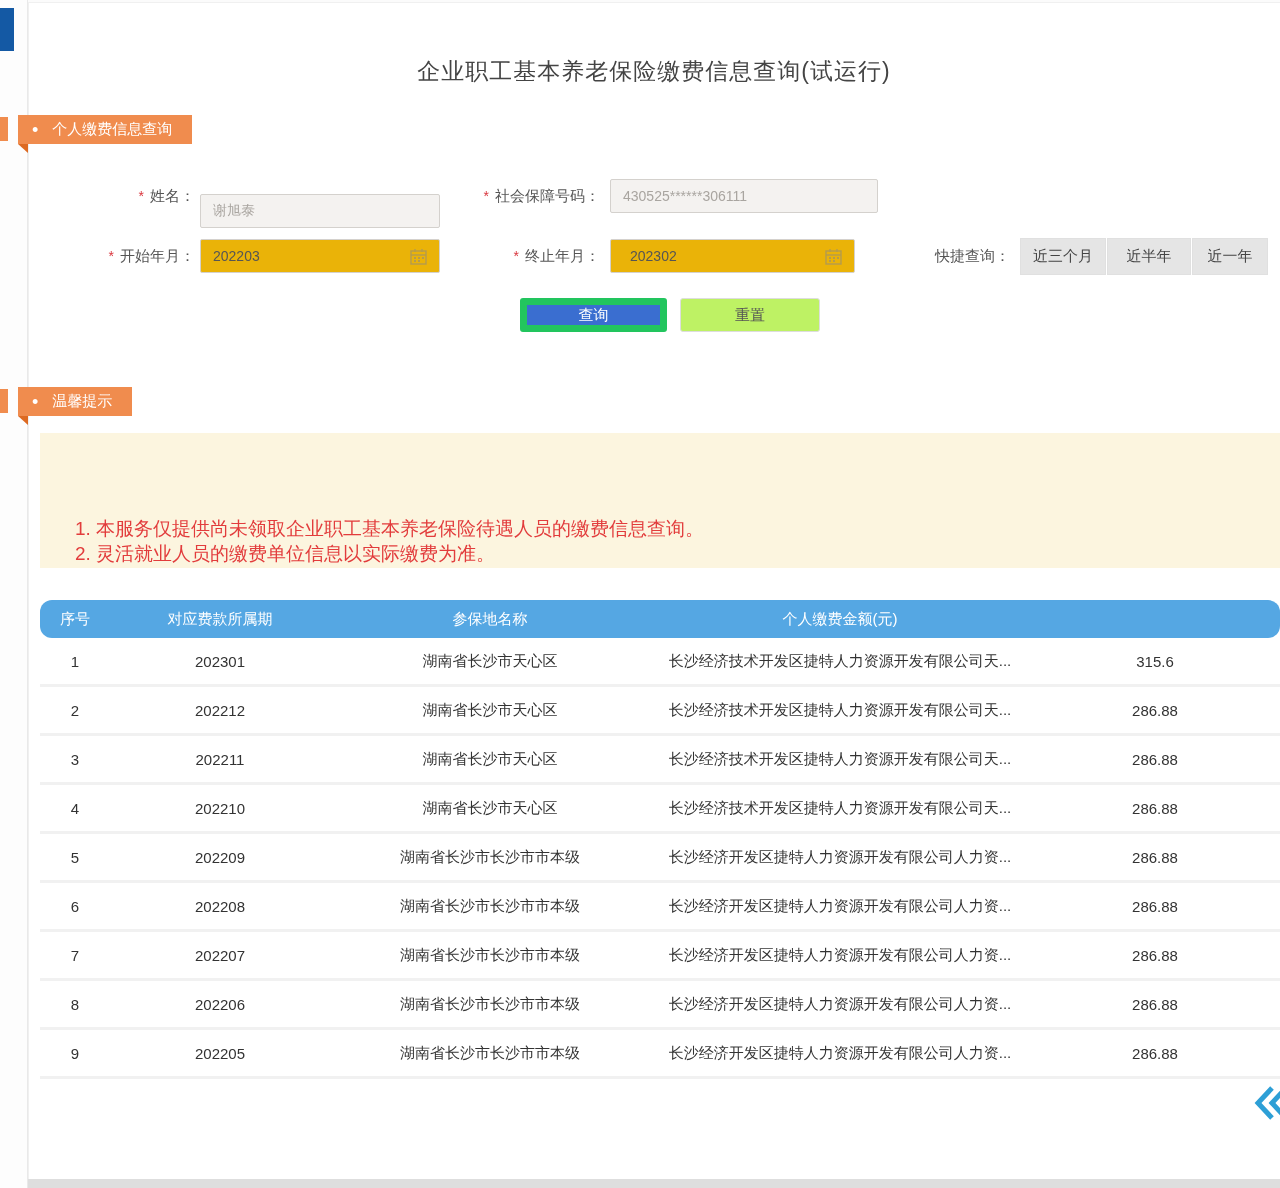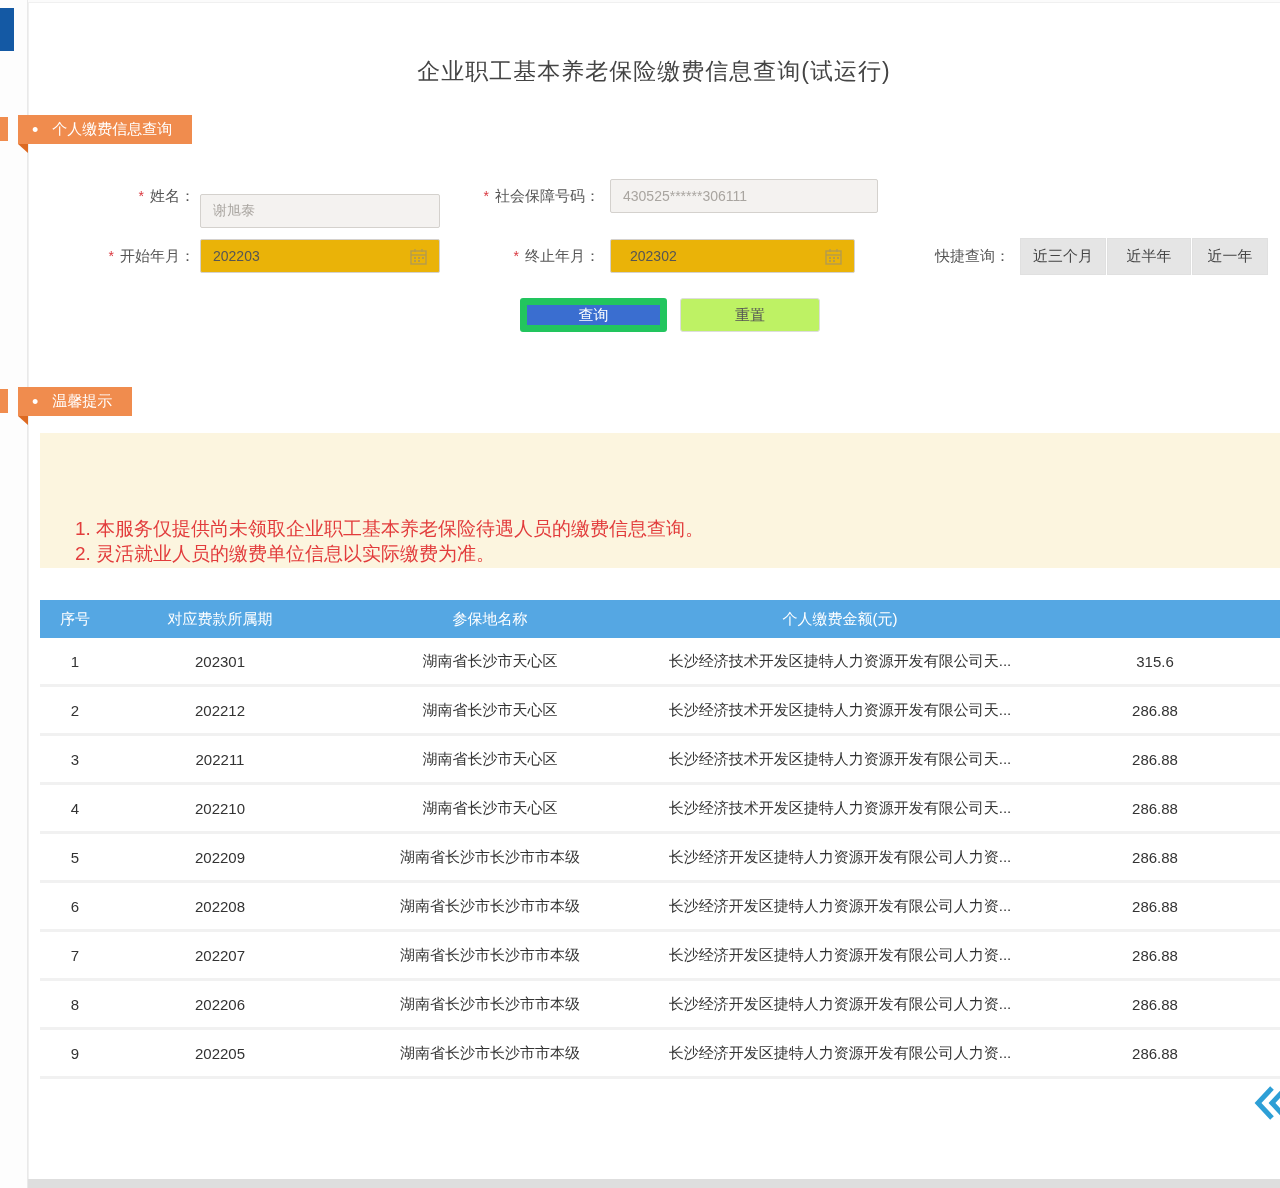--- a/index.html
+++ b/index.html
@@ -43,21 +43,21 @@
   .btn-primary{background:#3a6ed0;color:#fff;border:7px solid #22c55e;}
   .btn-plain{background:#bef264;color:#555;border:1px solid #ddd;}
 
   
   .tips-box{left:40px;top:433px;width:1240px;height:135px;background:#fcf5df;}
   .tips-lines{left:75px;top:470px;font-size:19px;color:#e23c3c;line-height:25px;margin-top:46px;}
 
   
   .table{left:40px;top:600px;width:1240px;}
   .t-head{display:grid;grid-template-columns:70px 220px 320px 380px 250px;
-          background:#55a7e3;color:#fff;height:38px;align-items:center;font-size:15px;}
+          background:#55a7e3;color:#fff;height:38px;align-items:center;font-size:15px;border-radius:12px;}
   .t-head span{text-align:center;}
   .t-row{display:grid;grid-template-columns:70px 220px 320px 380px 250px;
          background:#fff;height:46px;align-items:center;font-size:15px;color:#333;
          border-bottom:3px solid #f1f1f1;}
   .t-row div{text-align:center;white-space:nowrap;overflow:hidden;}
 
   
   .collapse-icon{left:1253px;top:1085px;width:40px;height:36px;}
   .bottom-bar{left:28px;top:1179px;width:1252px;height:9px;background:#dedede;}
   .bottom-orange{left:786px;top:1183px;width:46px;height:5px;background:#f6cba2;border-radius:3px;filter:blur(1px);}

